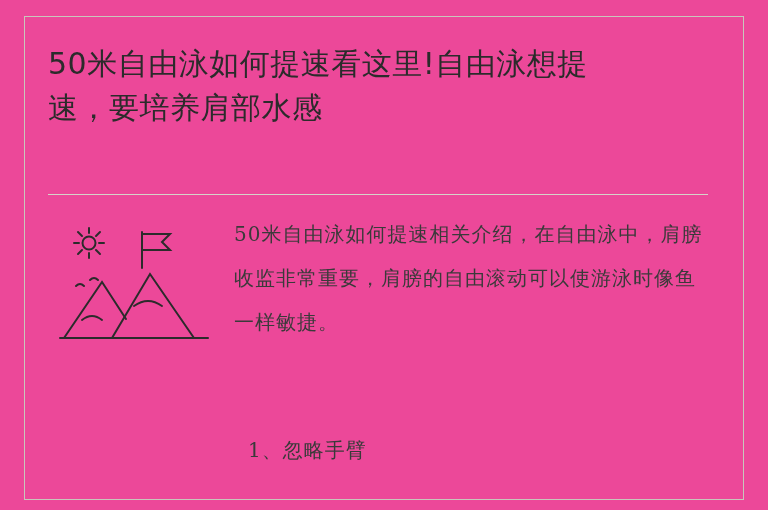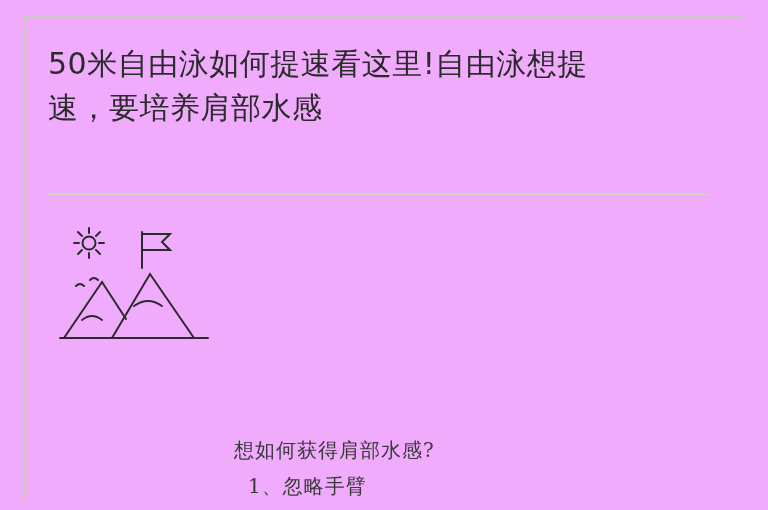--- a/index.html
+++ b/index.html
@@ -10,21 +10,21 @@
     width: 768px;
     height: 510px;
     background: #f7f6f1;
     font-family: "Liberation Sans", sans-serif;
     overflow: hidden;
   }
   .page {
     position: relative;
     width: 768px;
     height: 510px;
-    background: #f0abfc;
+    background: #ec4899;
     box-sizing: border-box;
   }
   .frame {
     position: absolute;
     left: 24px;
     top: 16px;
     right: 24px;
     bottom: 10px;
     border: 1px solid #c9c6bb;
     box-sizing: border-box;
@@ -133,21 +133,23 @@
 
             <path d="M6 116 L44 60 L68 97"></path>
             <path d="M54 116 L92 52 L136 116"></path>
             <path d="M24 98 q10 -8 20 0"></path>
             <path d="M76 84 q14 -10 28 0"></path>
             <line x1="2" y1="116" x2="150" y2="116"></line>
           </g>
         </svg>
       </div>
 
+      <div class="article">
+        <p>50米自由泳如何提速相关介绍，在自由泳中，肩膀收监非常重要，肩膀的自由滚动可以使游泳时像鱼一样敏捷。</p>
+      </div>
 
       <div class="tail">
-        <p class="indent1">想如何获得肩部水感?</p>
         <p class="indent2">1、忽略手臂</p>
       </div>
 
     </div>
   </div>
 </div>
 
 </body></html>

